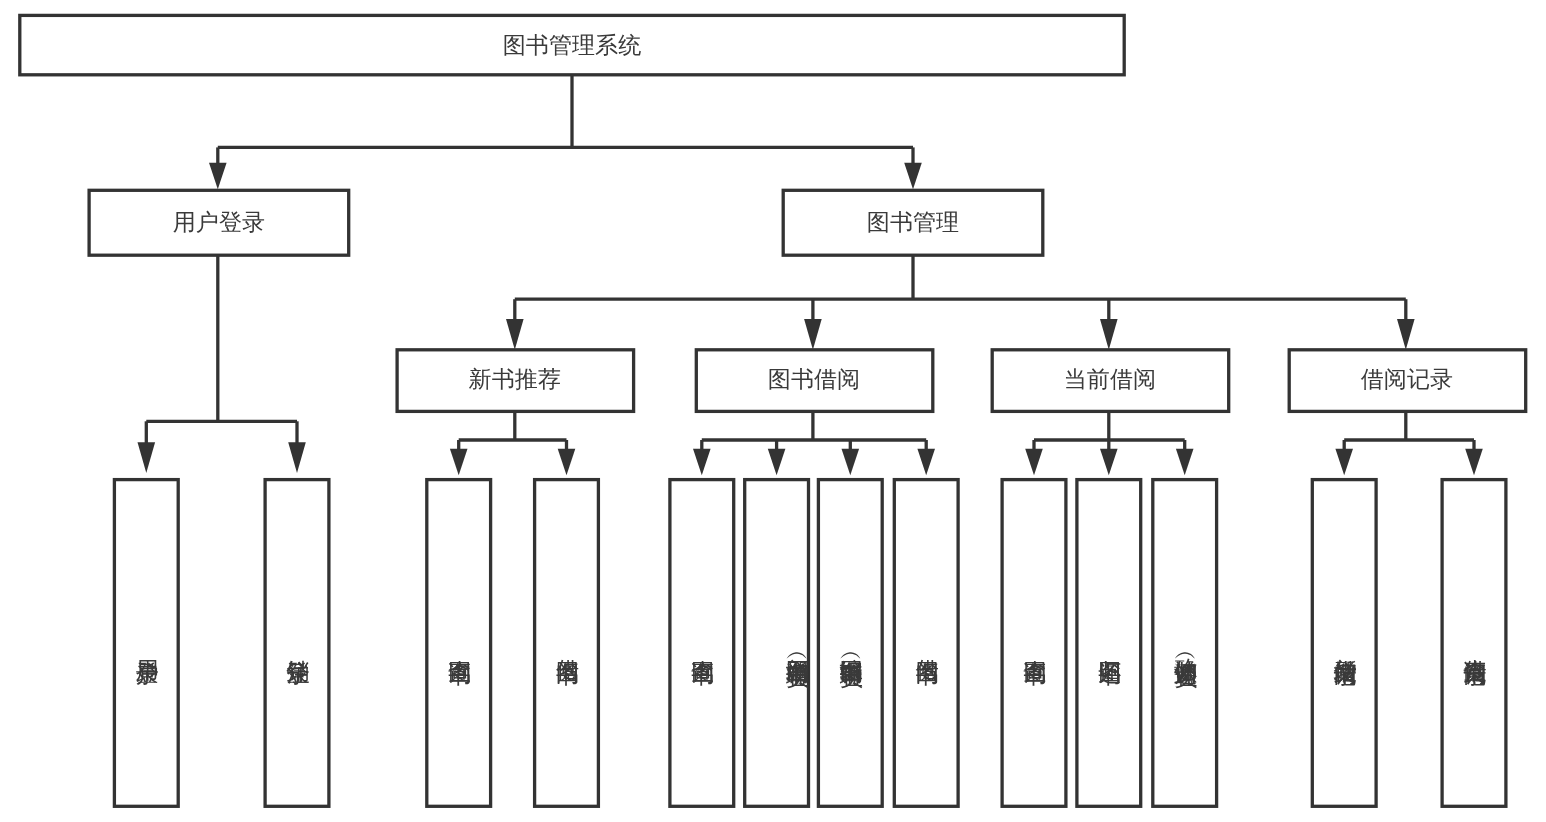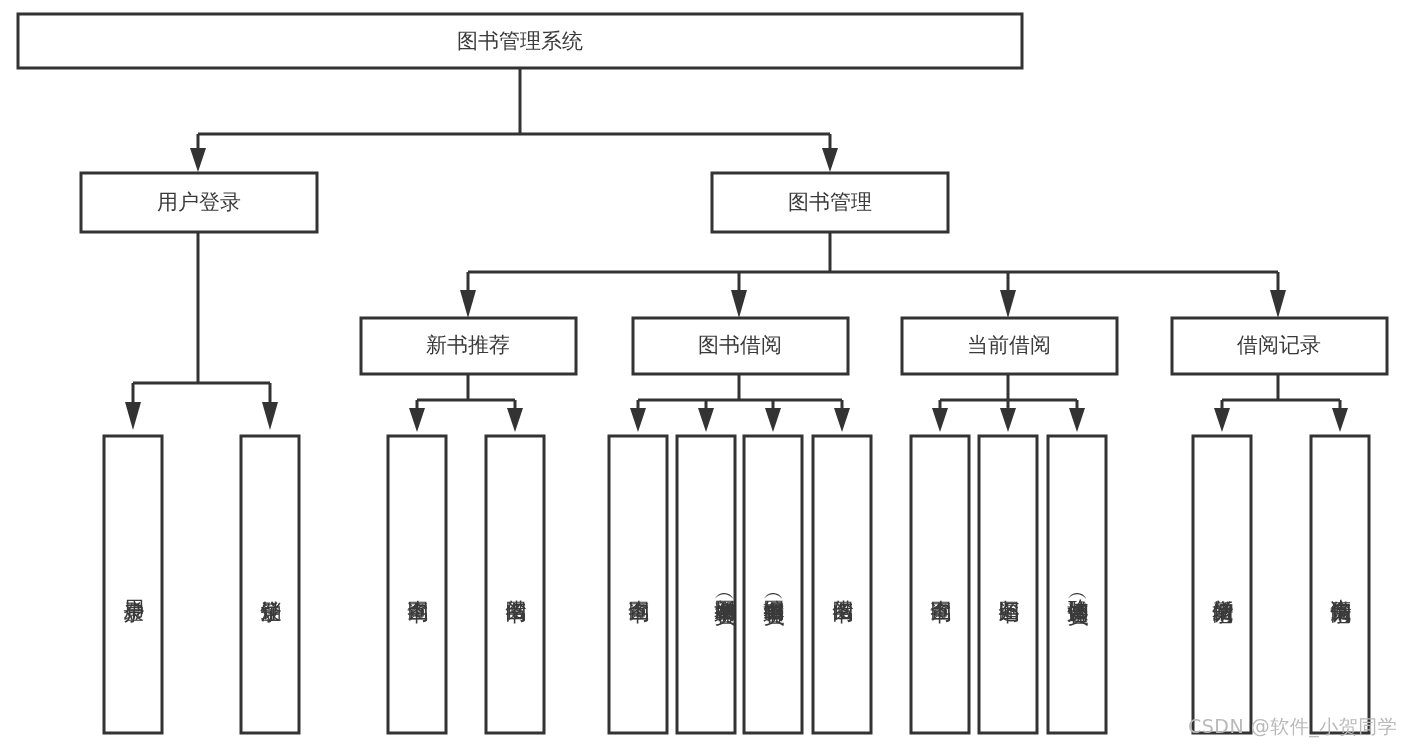--- a/index.html
+++ b/index.html
@@ -218,15 +218,14 @@
   <div class="leaf-label" style="left: 744px; top: 440px; width: 58px; height: 293px; display: flex; align-items: center; justify-content: center; flex-direction: column;">编辑图书（管理员）</div>
   <div class="leaf-label" style="left: 813px; top: 436px; width: 58px; height: 297px; display: flex; align-items: center; justify-content: center; flex-direction: column;">借阅图书</div>
 
   <div class="leaf-label" style="left: 911px; top: 436px; width: 58px; height: 297px; display: flex; align-items: center; justify-content: center; flex-direction: column;">查询图书</div>
   <div class="leaf-label" style="left: 979px; top: 436px; width: 58px; height: 297px; display: flex; align-items: center; justify-content: center; flex-direction: column;">归还图书</div>
   <div class="leaf-label" style="left: 1048px; top: 440px; width: 58px; height: 293px; display: flex; align-items: center; justify-content: center; flex-direction: column;">确认归还（管理员）</div>
 
   <div class="leaf-label" style="left: 1193px; top: 436px; width: 58px; height: 297px; display: flex; align-items: center; justify-content: center; flex-direction: column;">新增借阅记录</div>
   <div class="leaf-label" style="left: 1311px; top: 436px; width: 58px; height: 297px; display: flex; align-items: center; justify-content: center; flex-direction: column;">查询借阅记录</div>
 
-  <div id="watermark">CSDN @软件_小贺同学</div>
 
 </div>
 
 </body></html>

